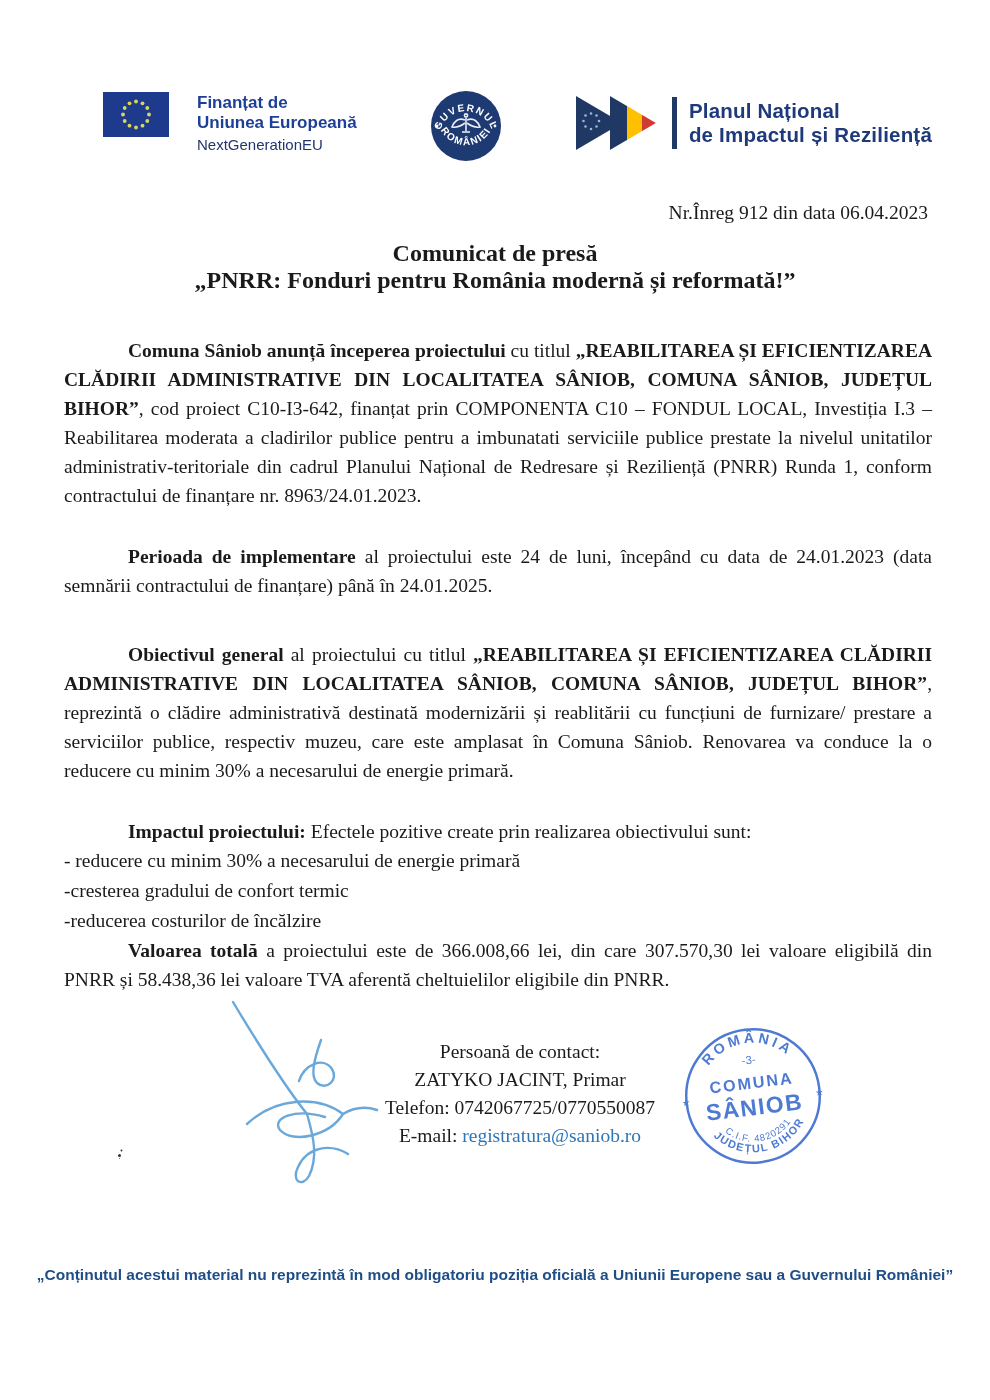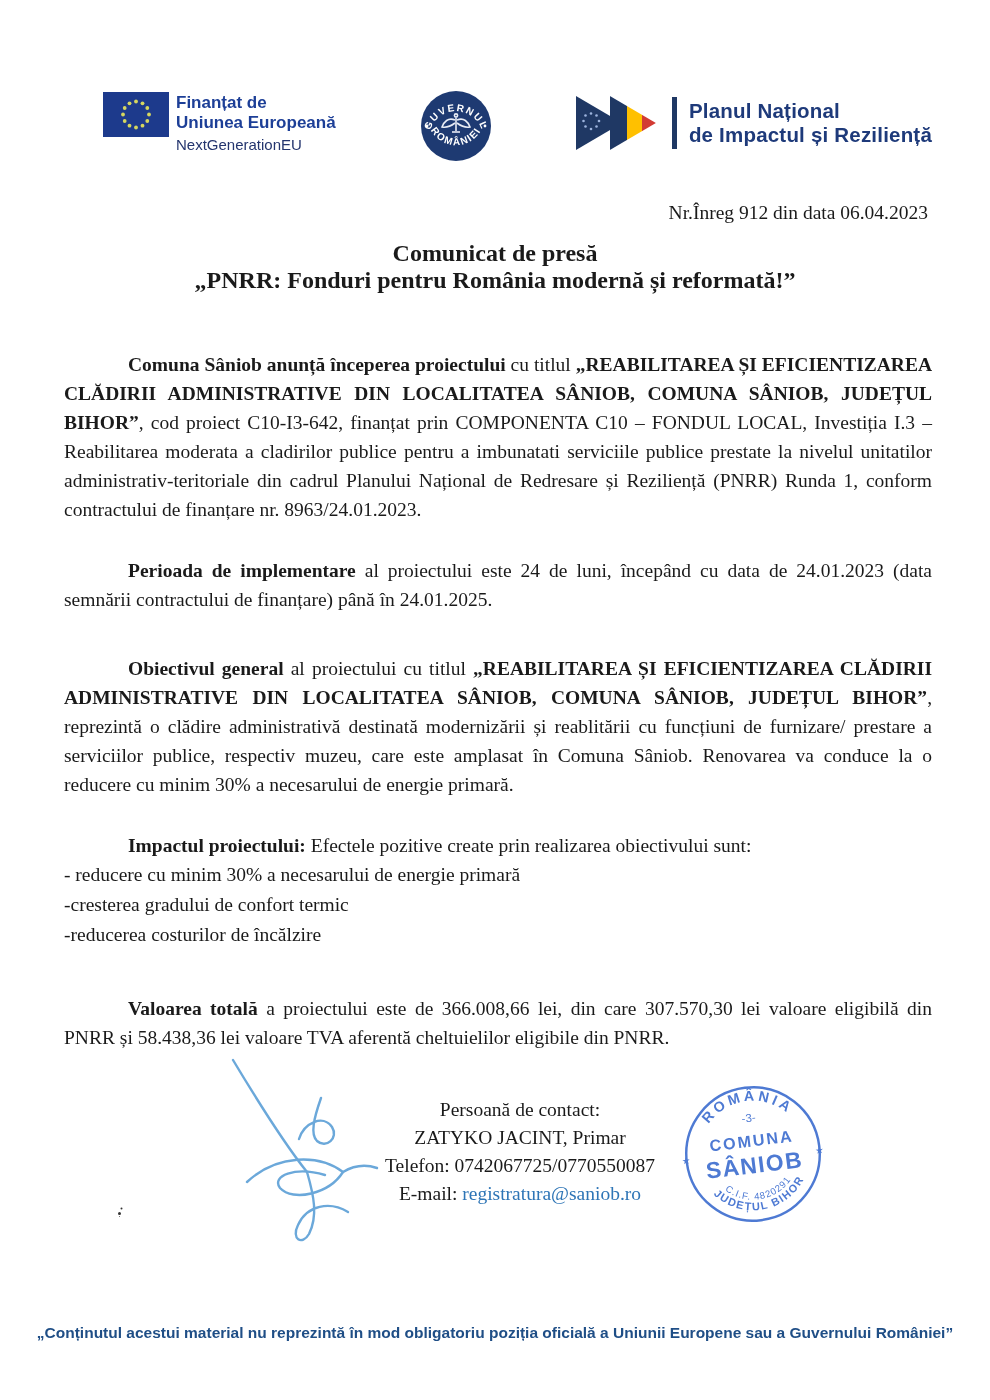--- a/index.html
+++ b/index.html
@@ -2,47 +2,47 @@
 <html><head>
 <meta charset="utf-8">
 <style>
   html,body{margin:0;padding:0;background:#ffffff;}
   .page{position:relative;width:990px;height:1400px;background:#ffffff;overflow:hidden;
         font-family:"Liberation Serif",serif;color:#1a1a1a;}
 
   
   .logos{display:flex;justify-content:space-between;align-items:flex-start;
          padding:92px 58px 0 103px;}
-  .eu-logo{display:flex;gap:7px;align-items:flex-start;}
+  .eu-logo{display:flex;gap:28px;align-items:flex-start;}
   .eu-text{font-family:"Liberation Sans",sans-serif;line-height:20px;padding-top:1px;}
   .eu-text .b{font-weight:bold;color:#1d3f97;font-size:17px;}
   .eu-text .n{color:#24356e;font-size:15px;margin-top:2px;}
   .gov-seal{margin-top:-4px;}
   .pnrr-logo{display:flex;align-items:center;gap:6px;margin-top:4px;}
   .tri-wrap{display:flex;align-items:center;}
   .tri{width:46px;height:54px;clip-path:polygon(0 0,100% 50%,0 100%);}
   .tri.flag{margin-left:-12px;background:linear-gradient(90deg,#1f3864 0 36%,#ffc000 36% 70%,#d23b33 70% 100%);}
   .pnrr-bar{width:5px;height:52px;background:#1f3864;margin:0 6px 0 10px;}
   .pnrr-text{font-family:"Liberation Sans",sans-serif;font-weight:bold;color:#1e3a7a;
              font-size:20.5px;line-height:24px;letter-spacing:.2px;}
 
   
   .reg-line{margin-top:34px;padding-right:62px;text-align:right;font-size:19.5px;}
   .title-block{margin-top:16px;text-align:center;font-weight:bold;font-size:24px;line-height:27px;}
 
   
   .para{margin:0 58px 0 64px;font-size:19.5px;line-height:29px;text-align:justify;}
   .indent{text-indent:64px;}
   .b{font-weight:bold;}
-  .p1{margin-top:56px;}
+  .p1{margin-top:42px;}
   .p2{margin-top:32px;}
   .p3{margin-top:40px;}
   .p4{margin-top:32px;}
   .bullet{margin:0 58px 0 64px;font-size:19.5px;line-height:30px;text-align:left;}
-  .p5{margin-top:44px;}
+  .p5{}
 
   
   .contact-section{position:relative;margin-top:24px;height:198px;}
   .contact-block{position:absolute;left:50%;top:20px;transform:translateX(calc(-50% + 25px));
                  text-align:center;font-size:19.5px;line-height:28px;white-space:nowrap;}
   .email-link{color:#2e75b6;text-decoration:none;}
   .signature{position:absolute;left:225px;top:-22px;}
   .stamp{position:absolute;left:672px;top:-8px;transform:rotate(-7deg);opacity:.92;}
   .speck{position:absolute;left:118px;top:136px;width:3px;height:3px;background:#333;
          border-radius:50%;box-shadow:2px -5px 0 -0.5px #333,0 3px 0 -1px #555;}

